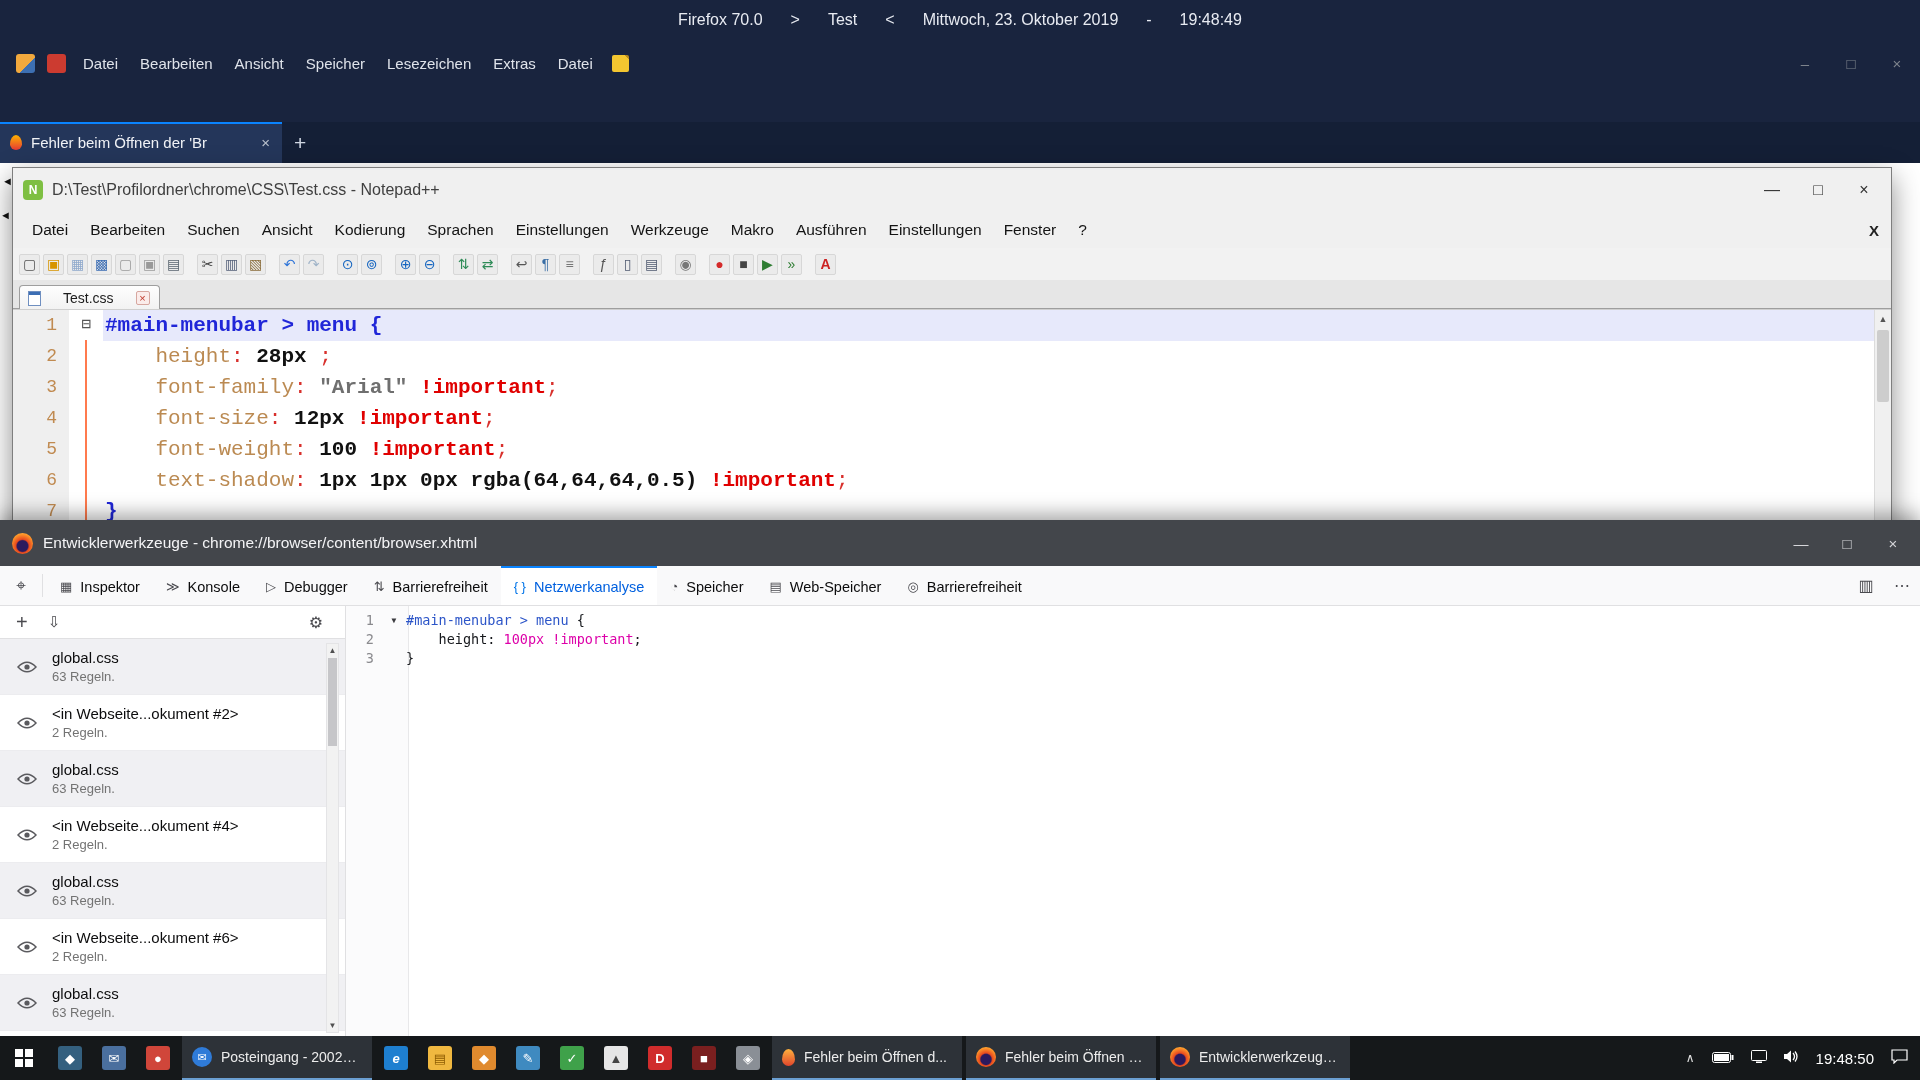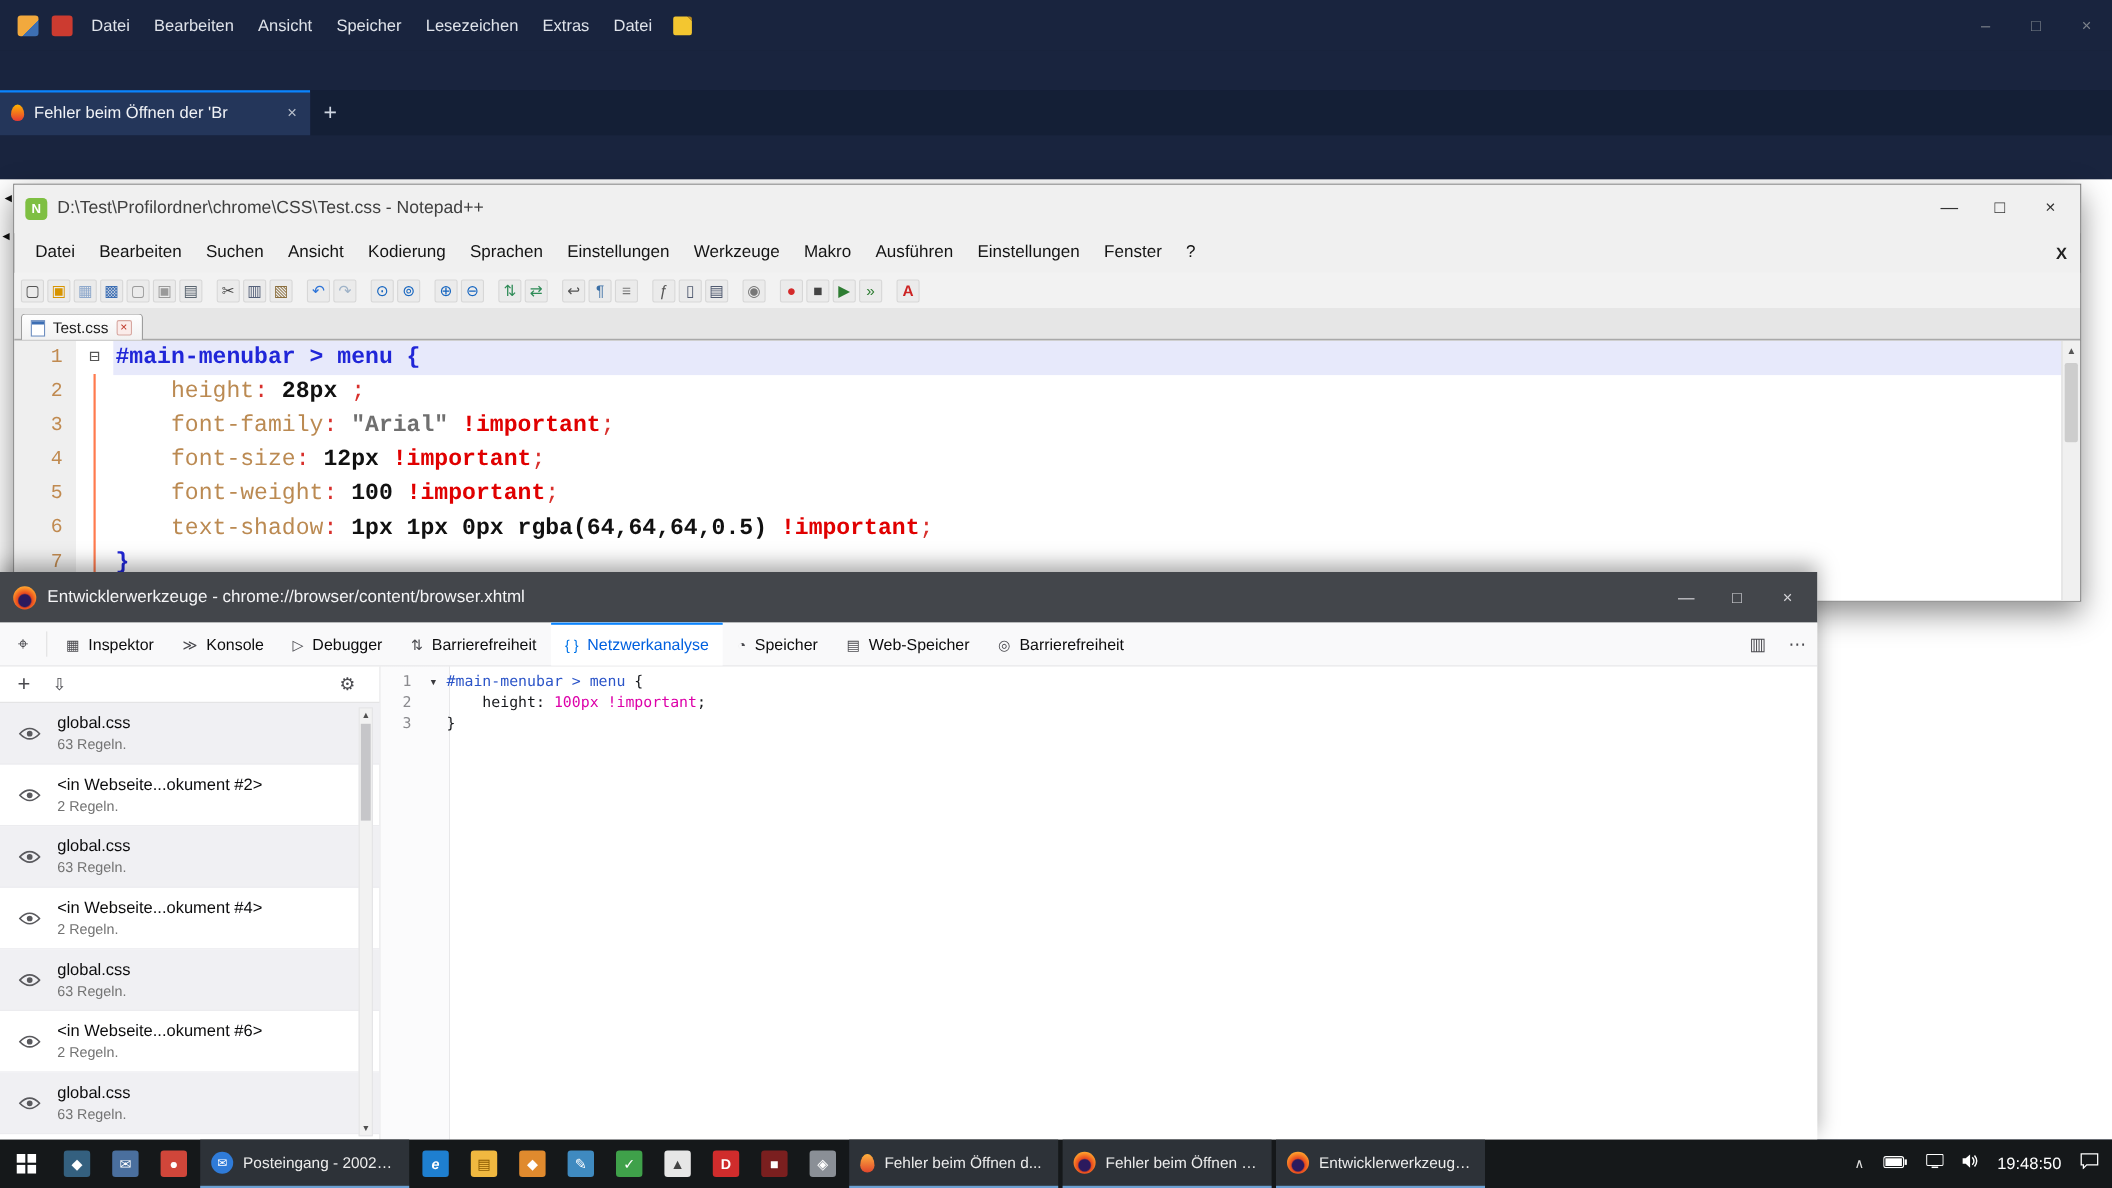--- a/index.html
+++ b/index.html
@@ -54,21 +54,21 @@
   .npp-menu-close{margin-right:12px;font-weight:bold;color:#222;font-size:15px;}
   .npp-tools{height:32px;display:flex;align-items:center;padding-left:6px;gap:3px;background:#f2f2f2;}
   .npp-tool{width:21px;height:21px;display:flex;align-items:center;justify-content:center;
             font-size:14px;border-radius:2px;background:#ebebeb;border:1px solid #d7d7d7;}
   .npp-tools > div:nth-of-type(8),.npp-tools > div:nth-of-type(11),.npp-tools > div:nth-of-type(13),
   .npp-tools > div:nth-of-type(15),.npp-tools > div:nth-of-type(17),.npp-tools > div:nth-of-type(19),
   .npp-tools > div:nth-of-type(22),.npp-tools > div:nth-of-type(25),.npp-tools > div:nth-of-type(26),
   .npp-tools > div:nth-of-type(30){margin-left:10px;}
   .npp-tabbar{height:29px;background:#e6e6e6;display:flex;align-items:flex-end;padding-left:6px;
               border-bottom:1px solid #9e9e9e;}
-  .npp-tab{display:flex;align-items:center;gap:7px;padding:4px 9px 3px 8px;background:linear-gradient(#fefefe,#f2f2f2);
+  .npp-tab{display:flex;align-items:center;gap:22px;padding:4px 9px 3px 8px;background:linear-gradient(#fefefe,#f2f2f2);
            border:1px solid #9e9e9e;border-bottom:none;border-radius:4px 4px 0 0;position:relative;top:1px;}
   .npp-tab-icon{width:13px;height:15px;background:#fff;border:1px solid #6f8fc0;box-shadow:inset 0 3px 0 #3c6eb4;}
   .npp-tab-label{font-size:14px;color:#1c1c1c;}
   .npp-tab-close{font-size:11px;line-height:13px;width:14px;height:14px;text-align:center;color:#c0392b;
                  border:1px solid #d7a7a0;background:#fbecea;border-radius:2px;}
   .npp-editor{position:relative;flex:1;overflow:hidden;border-top:1px solid #cfcfcf;
               background:linear-gradient(to right,#efefef 0,#efefef 56px,#fff 56px);}
   .npp-line{display:flex;height:31px;line-height:31px;font-family:"Liberation Mono",monospace;font-size:21px;}
   .npp-num{width:56px;padding-right:12px;text-align:right;color:#c08a50;font-size:18px;flex:0 0 auto;}
   .npp-fold{width:34px;text-align:center;color:#555;font-size:16px;flex:0 0 auto;}
@@ -79,21 +79,21 @@
   .npp-text span[data-c="op"]{color:#d8302c;}
   .npp-text span[data-c="val"]{color:#111;font-weight:700;}
   .npp-text span[data-c="str"]{color:#6f6f6f;font-weight:700;}
   .npp-text span[data-c="imp"]{color:#e00000;font-weight:700;}
   .npp-foldguide{position:absolute;left:72px;top:30px;width:2px;height:188px;background:#ff7a4d;}
   .npp-scroll{position:absolute;right:0;top:0;bottom:0;width:17px;background:#f0f0f0;border-left:1px solid #dcdcdc;}
   .npp-scroll .sb-arrow{display:block;text-align:center;font-size:9px;color:#555;padding-top:4px;}
   .npp-scroll .sb-thumb{position:absolute;left:2px;right:2px;top:20px;height:72px;background:#cdcdcd;border-radius:2px;}
 
   
-  .dt{position:absolute;left:0;top:520px;width:1652px;height:516px;background:#fff;z-index:3;
+  .dt{position:absolute;left:0;top:520px;width:1920px;height:516px;background:#fff;z-index:3;
       box-shadow:0 -6px 18px rgba(0,0,0,.35);display:flex;flex-direction:column;}
   .dt-title{height:46px;background:#43464b;display:flex;align-items:center;padding-left:12px;}
   .dt-fficon,.bi-ff{width:21px;height:21px;border-radius:50%;
       background:radial-gradient(circle at 50% 62%,#2b1a5e 0 32%,#e8491f 40%,#ff9a2a 72%,#ffd567 100%);}
   .dt-title-text{color:#f4f4f6;font-size:15.5px;margin-left:10px;}
   .dt-controls{margin-left:auto;margin-right:4px;}
   .dt-controls .wc{color:#d6d6da;font-size:15px;}
   .dt-toolbar{height:40px;background:#f9f9fa;border-bottom:1px solid #e0e0e2;display:flex;align-items:stretch;}
   .dt-pick{width:42px;display:flex;align-items:center;justify-content:center;font-size:17px;color:#4a4a4f;}
   .dt-sep{width:1px;background:#e0e0e2;margin:8px 0;}
@@ -150,20 +150,29 @@
   .tray{display:flex;align-items:center;gap:17px;margin-left:auto;padding-right:12px;}
   .tray-chevron{font-size:12px;color:#e0e0e0;}
   .tray-time{font-size:15px;color:#fff;}
 </style>
 </head>
 <body>
 
 <div class="screen">
 
   <div class="ff-window">
+    <div class="ff-titlebar">
+      <span class="tpart">Firefox 70.0</span>
+      <span class="tpart">&gt;</span>
+      <span class="tpart">Test</span>
+      <span class="tpart">&lt;</span>
+      <span class="tpart">Mittwoch, 23. Oktober 2019</span>
+      <span class="tpart">-</span>
+      <span class="tpart">19:48:49</span>
+    </div>
 
     <div class="ff-menubar">
       <span class="fmb-icon i1"></span>
       <span class="fmb-icon i2"></span>
       <div class="fmb-items">
 
       <span class="fmb-item">Datei</span>
           <span class="fmb-item">Bearbeiten</span>
           <span class="fmb-item">Ansicht</span>
           <span class="fmb-item">Speicher</span>

